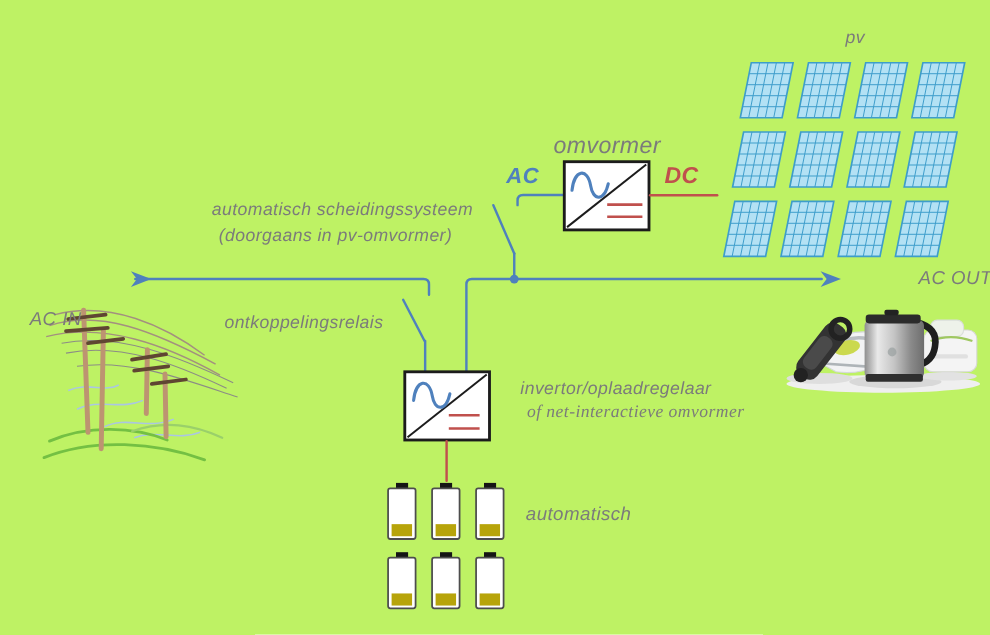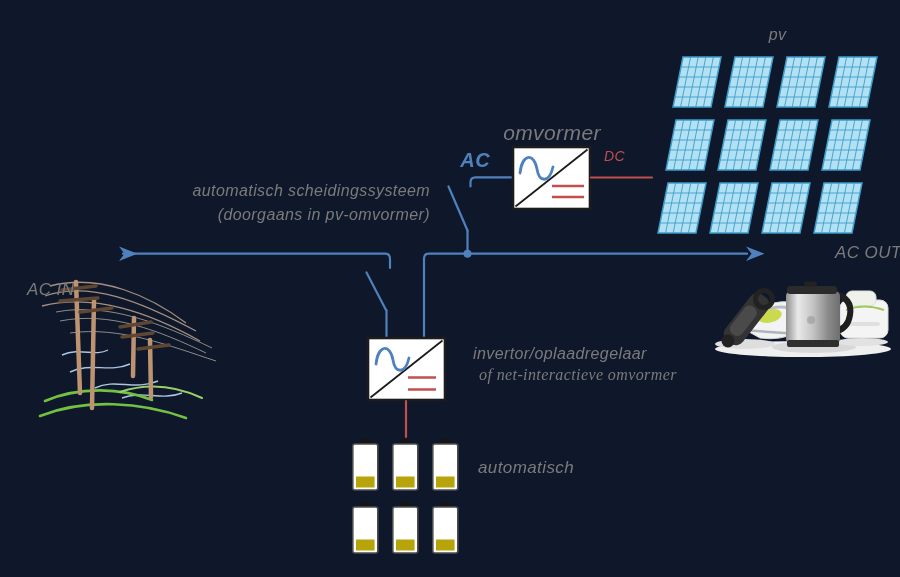--- a/index.html
+++ b/index.html
@@ -6,31 +6,31 @@
     --wire-blue:#4f81bd;
     --wire-red:#c0504d;
     --text-gray:#7b7b7b;
     --box-stroke:#1c1c1c;
     --panel-fill:#b3e1f4;
     --panel-stroke:#3e9dca;
     --battery-yellow:#b7a40a;
   }
   html,body{margin:0;padding:0;background:#fff;}
   .canvas{
-    position:relative;width:900px;height:577px;background:#0f172a;overflow:hidden;
+    position:relative;width:900px;height:577px;background:#bef264;overflow:hidden;
     font-family:"Liberation Sans",sans-serif;
   }
   .diagram-svg{position:absolute;left:0;top:0;}
   .lbl{
     position:absolute;color:var(--text-gray);font-style:italic;
     font-size:16px;letter-spacing:.4px;white-space:nowrap;
   }
   .lbl.big{font-size:17px;}
   .lbl.ac{color:var(--wire-blue);font-weight:bold;font-size:20px;}
-  .lbl.dc{color:var(--wire-red);font-weight:normal;font-size:14px;}
+  .lbl.dc{color:var(--wire-red);font-weight:bold;font-size:21px;}
   .right{text-align:right;}
   .center{text-align:center;}
   
   .wb{stroke:var(--wire-blue);stroke-width:2.2;fill:none;stroke-linecap:round;}
   .wr{stroke:var(--wire-red);stroke-width:2.2;fill:none;stroke-linecap:round;}
   .fb{fill:var(--wire-blue);stroke:none;}
   .box{fill:#fff;stroke:var(--box-stroke);stroke-width:2.6;}
   .boxline{stroke:var(--box-stroke);stroke-width:1.8;fill:none;}
   .sine{stroke:var(--wire-blue);stroke-width:2.8;fill:none;stroke-linecap:round;}
   .dcsym{stroke:var(--wire-red);stroke-width:2.4;fill:none;}
@@ -187,27 +187,28 @@
   <div class="lbl center" style="left:750px;top:26px;width:55px;">pv</div>
 
   <div class="lbl center" style="left:497px;top:121px;width:110px;font-size:21px;">omvormer</div>
 
   <div class="lbl ac right" style="left:458px;top:149px;width:32px;">AC</div>
 
   <div class="lbl dc" style="left:604px;top:148px;">DC</div>
 
   <div>
     <div class="lbl right" style="left:180px;top:182px;width:250px;">automatisch scheidingssysteem</div>
-    <div class="lbl right" style="left:180px;top:206px;width:250px;">(doorgaans in pv-omvormer)</div>
+    <div class="lbl right" style="left:180px;top:206px;width:250px;text-align:center;">(doorgaans in pv-omvormer)</div>
   </div>
 
   <div class="lbl big" style="left:27px;top:243px;margin-top:37px;">AC IN</div>
 
   <div class="lbl big" style="left:835px;top:243px;">AC OUT</div>
 
+  <div class="lbl" style="left:204px;top:285px;">ontkoppelingsrelais</div>
 
   <div>
     <div class="lbl" style="left:473px;top:345px;">invertor/oplaadregelaar</div>
     <div class="lbl" style="left:479px;top:366px;font-family:Liberation Serif, serif;">of net-interactieve omvormer</div>
   </div>
 
   <div class="lbl big" style="left:478px;top:458px;">automatisch</div>
 
 </div>
 

